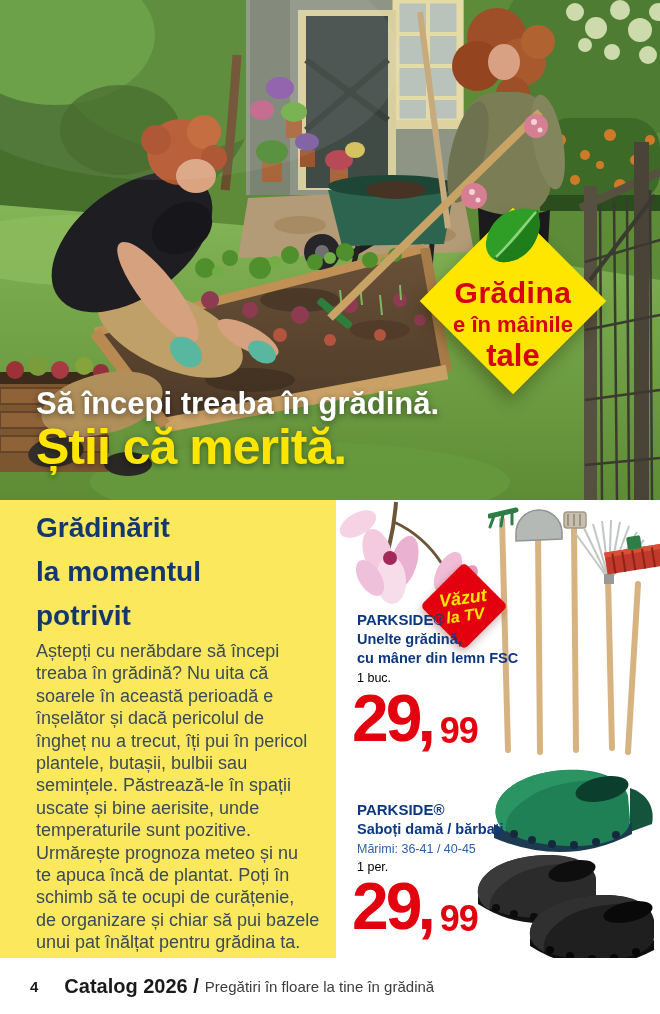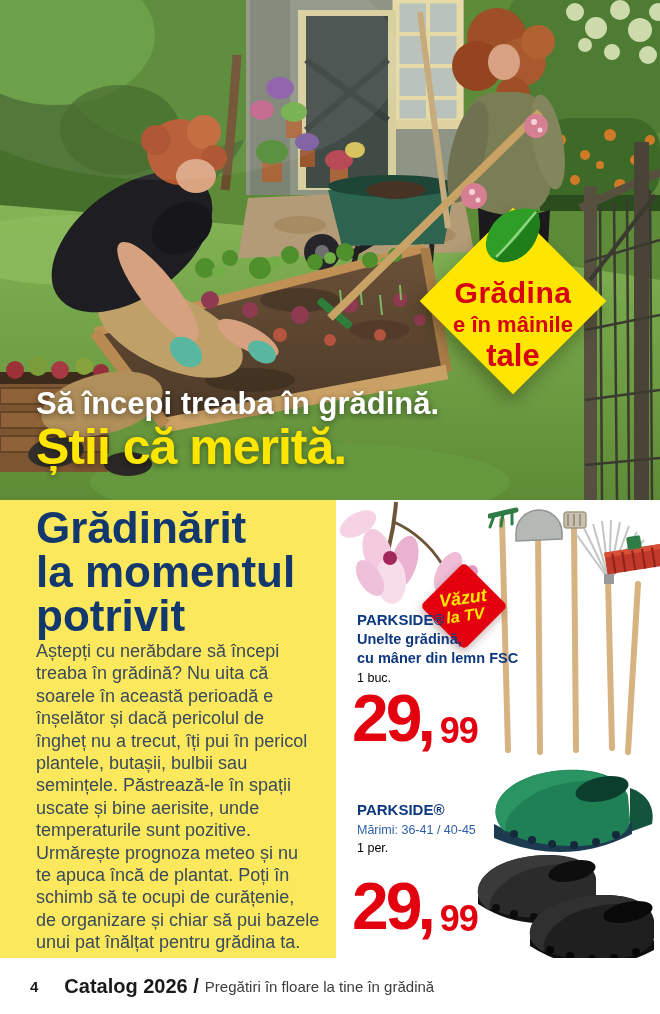--- a/index.html
+++ b/index.html
@@ -23,21 +23,21 @@
   .badge-l2{font-size:22px;margin-top:6px;}
   .badge-l3{font-size:31px;margin-top:4px;}
 
   .headline{left:36px;top:388px;width:560px;line-height:1.05;}
   .headline-1{font-size:31px;font-weight:bold;color:#ffffff;text-shadow:0 2px 6px rgba(0,0,0,.45);}
   .headline-2{font-size:50px;font-weight:bold;color:#ffe600;letter-spacing:-1px;
               text-shadow:0 2px 6px rgba(0,0,0,.4);}
 
   
   .article-panel{left:0;top:500px;width:336px;height:458px;background:#fbe85d;}
-  .article-title{left:36px;top:506px;width:290px;font-size:44px;line-height:44px;font-weight:bold;
+  .article-title{left:36px;top:506px;width:290px;font-size:28px;line-height:44px;font-weight:bold;
                  color:#12386e;white-space:pre-line;}
   .article-body{left:36px;top:640px;width:300px;font-size:18px;line-height:22.4px;
                 color:#3a4a5c;white-space:pre-line;}
 
   .products-panel{left:336px;top:500px;width:324px;height:458px;background:#ffffff;}
 
   .tv-badge{left:416px;top:558px;width:96px;height:96px;display:flex;align-items:center;
             justify-content:center;}
   .tv-badge::before{content:"";position:absolute;left:17px;top:17px;width:62px;height:62px;
             background:#e3000f;transform:rotate(45deg);border-radius:5px;
@@ -411,20 +411,21 @@
         <circle cx="52" cy="82" r="4"></circle>
         <circle cx="72" cy="86" r="4"></circle>
       <circle cx="94" cy="87" r="4"></circle>
         <circle cx="116" cy="84" r="4"></circle>
         <circle cx="136" cy="77" r="4"></circle>
     </g>
   </svg>
 
   <div class="abs product product-2">
     <div class="p-brand">PARKSIDE®</div>
+    <div class="p-name">Saboți damă / bărbați</div>
     <div class="p-sizes">Mărimi: 36-41 / 40-45</div>
     <div class="p-unit">1 per.</div>
   </div>
   <div class="abs price price-2">
     <span class="price-main">29</span>
       <span class="price-sep">,</span>
       <span class="price-sup">99</span>
   </div>
 
   <svg class="abs" style="left:468px;top:846px;" width="192" height="116" viewBox="0 0 192 116">

